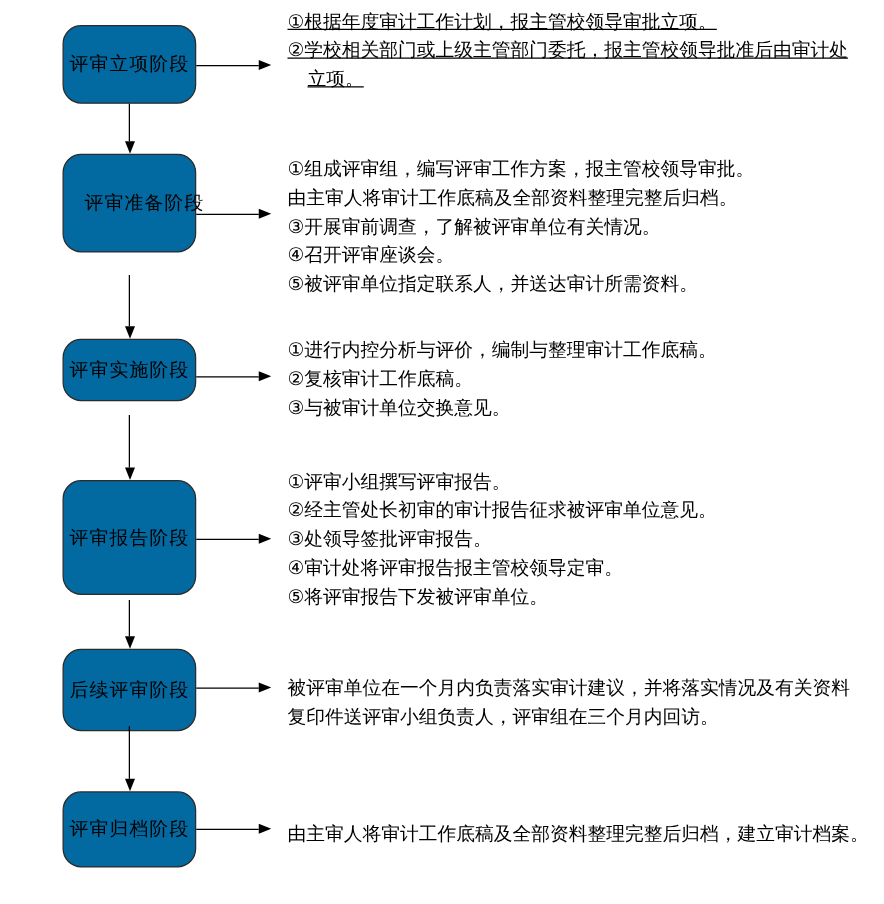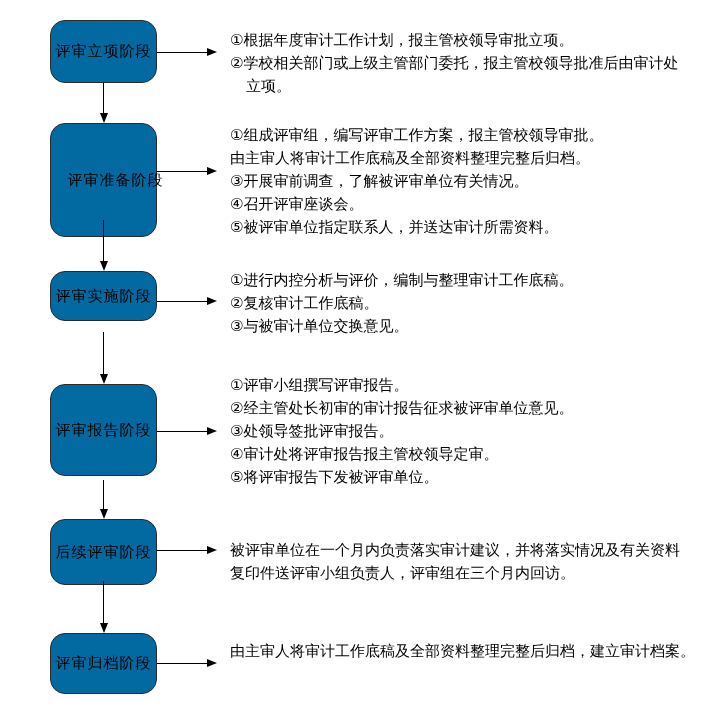--- a/index.html
+++ b/index.html
@@ -15,21 +15,21 @@
     position:absolute;
     left:50px;width:107px;
     border:1px solid #2b2b2b;
     border-radius:15px;
     display:flex;align-items:center;justify-content:center;
     box-sizing:border-box;
     background:#0369a1;
   }
   .stage-box span{font-size:15px;letter-spacing:1px;white-space:nowrap;}
   .b1{top:20px;height:63px;}
-  .b2{top:123px;height:114px;padding-left:24px;}
+  .b2{top:123px;height:79px;padding-left:24px;}
   .b3{top:271px;height:50px;}
   .b4{top:384px;height:92px;}
   .b5{top:519px;height:66px;}
   .b6{top:633px;height:61px;}
 
   
   .v-arrow{position:absolute;left:99px;width:9px;}
   .v-arrow .shaft{width:1px;margin:0 auto;background:#000;height:calc(100% - 10px);}
   .v-arrow .head{width:0;height:0;margin:0 auto;
     border-left:4.5px solid transparent;border-right:4.5px solid transparent;
@@ -54,26 +54,26 @@
   .h6{top:659px;}
 
   
   .details{
     position:absolute;left:230px;width:470px;
     font-size:15px;line-height:23px;
     letter-spacing:0px;
   }
   .details .line{white-space:nowrap;}
   .details .line.indent{padding-left:16px;}
-  .t1{top:29px;}
+  .t1{top:6px;text-decoration:underline;}
   .t2{top:124px;}
   .t3{top:269px;}
   .t4{top:374px;}
   .t5{top:539px;}
-  .t6{top:640px;}
+  .t6{top:656px;}
 </style>
 </head>
 <body>
 
 <div class="canvas">
 
   <div class="stage-box b1">
     <span>评审立项阶段</span>
   </div>
   <div class="stage-box b2">

